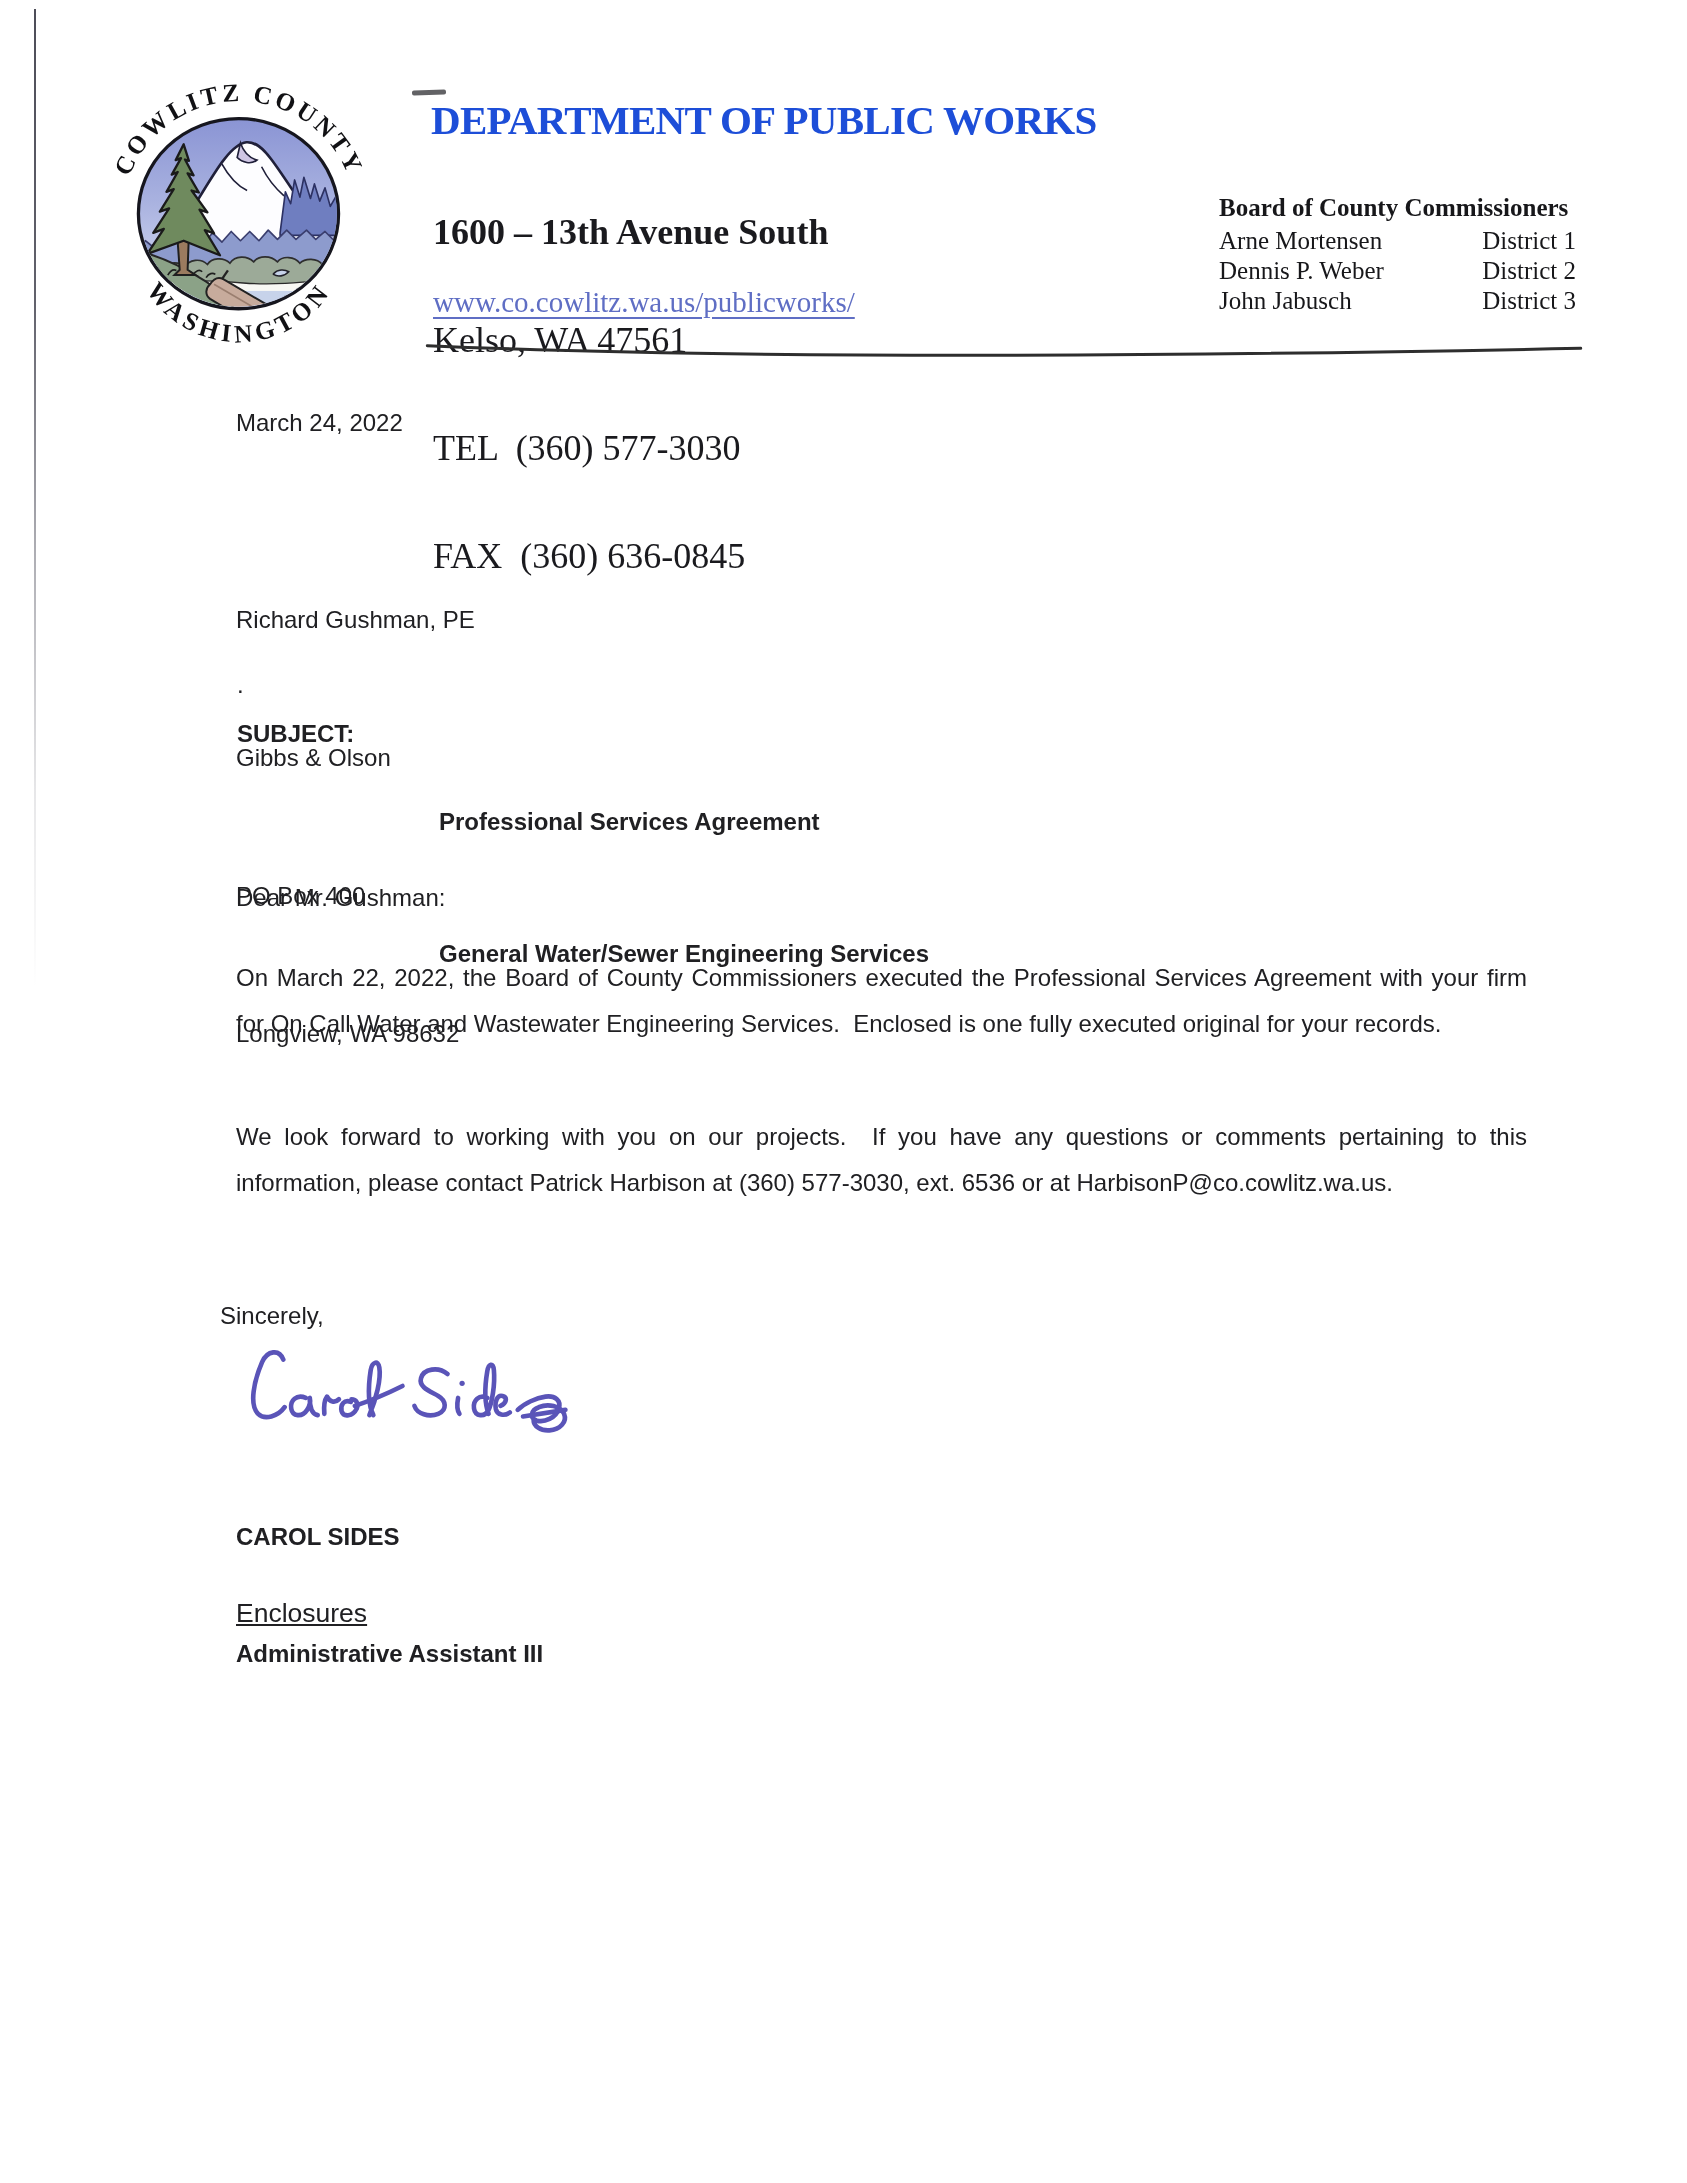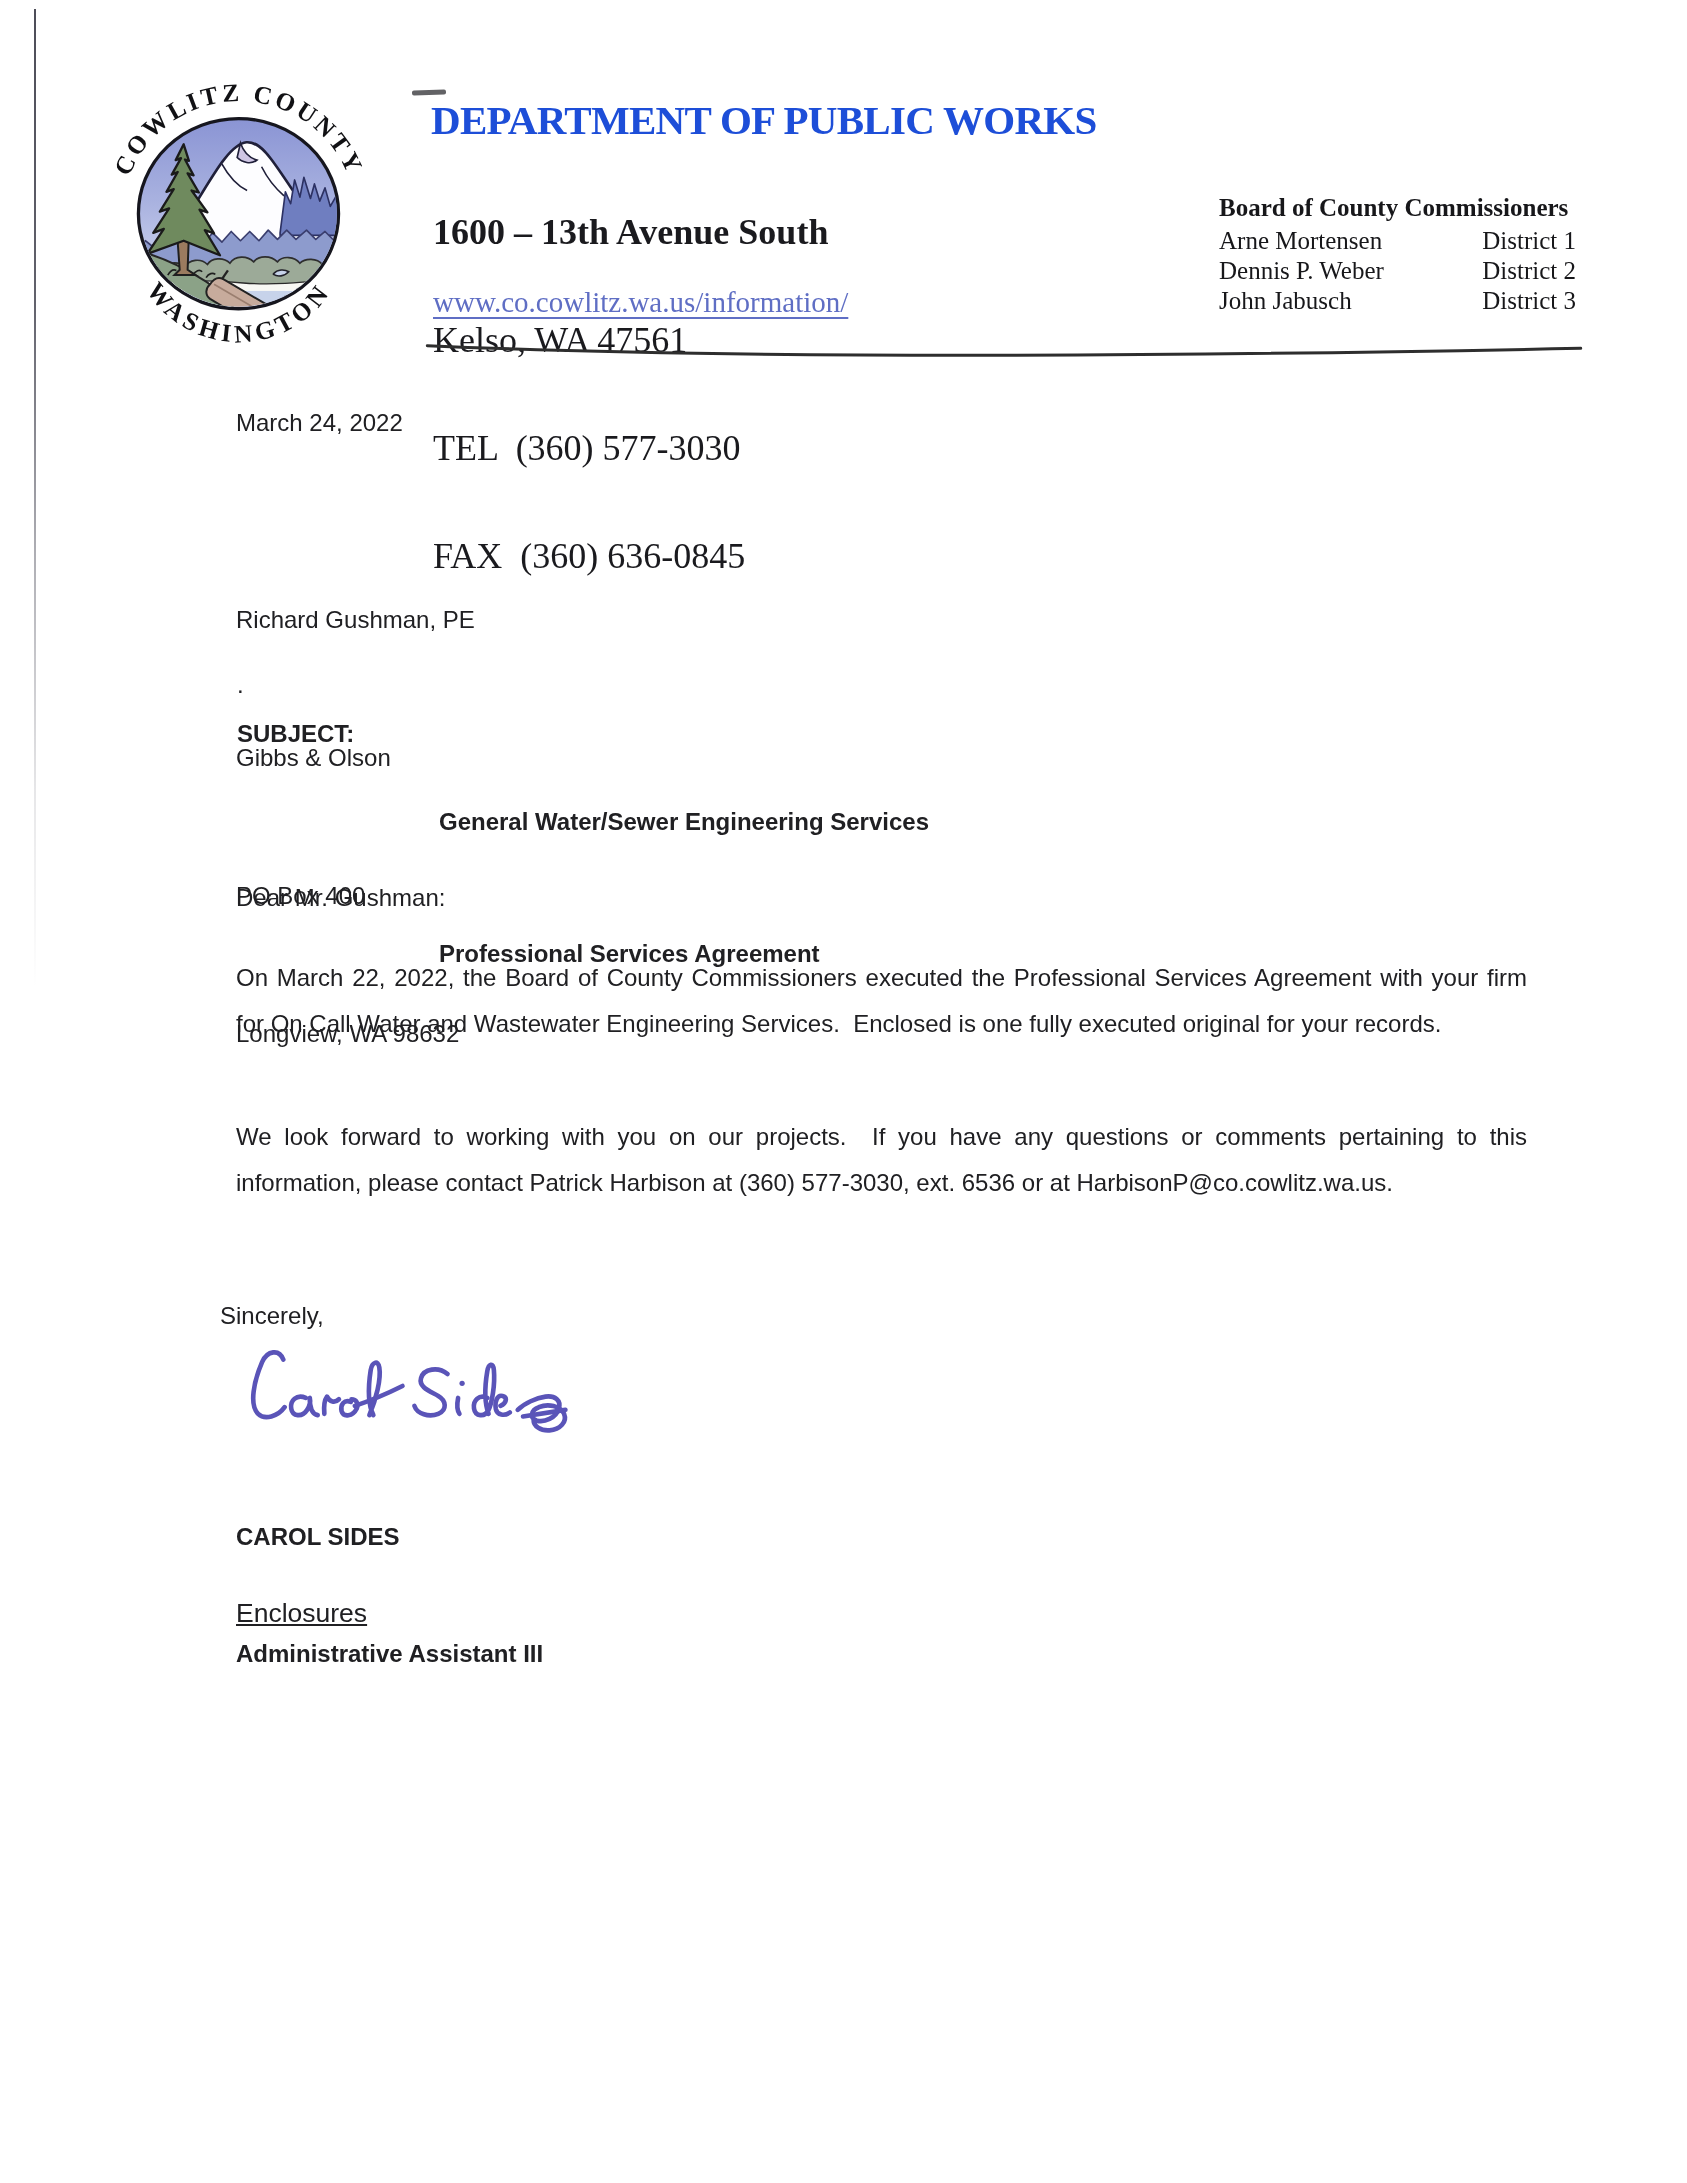--- a/index.html
+++ b/index.html
@@ -167,21 +167,21 @@
     </text>
   </svg>
 
   <div class="dept-title">DEPARTMENT OF PUBLIC WORKS</div>
   <div class="dept-addr">
     <div class="bold">1600 – 13th Avenue South</div>
     <div>Kelso, WA 47561</div>
     <div>TEL  (360) 577-3030</div>
     <div>FAX  (360) 636-0845</div>
   </div>
-  <a class="dept-link">www.co.cowlitz.wa.us/information/</a>
+  <a class="dept-link">www.co.cowlitz.wa.us/publicworks/</a>
 
   <div class="board">
     <div class="board-heading">Board of County Commissioners</div>
     <div class="board-rows">
       <div class="board-row">
         <span>Arne Mortensen</span>
         <span>District 1</span>
       </div>
       <div class="board-row">
         <span>Dennis P. Weber</span>
@@ -204,22 +204,22 @@
     <div>Richard Gushman, PE</div>
     <div>Gibbs &amp; Olson</div>
     <div>PO Box 400</div>
     <div>Longview, WA 98632</div>
   </div>
 
   <div class="t stray">.</div>
 
   <div class="t subject-label bold">SUBJECT:</div>
   <div class="t subject-text bold">
+    <div>Professional Services Agreement</div>
     <div>General Water/Sewer Engineering Services</div>
-    <div>Professional Services Agreement</div>
   </div>
 
   <div class="t salutation">Dear Mr. Gushman:</div>
 
   <div class="t para para1">On March 22, 2022, the Board of County Commissioners executed the Professional Services Agreement with your firm for On Call Water and Wastewater Engineering Services.  Enclosed is one fully executed original for your records.</div>
   <div class="t para para2">We look forward to working with you on our projects.  If you have any questions or comments pertaining to this information, please contact Patrick Harbison at (360) 577-3030, ext. 6536 or at HarbisonP@co.cowlitz.wa.us.</div>
 
   <div class="t closing">Sincerely,</div>
 
   <svg class="signature" viewBox="0 0 530 160" xmlns="http://www.w3.org/2000/svg">

